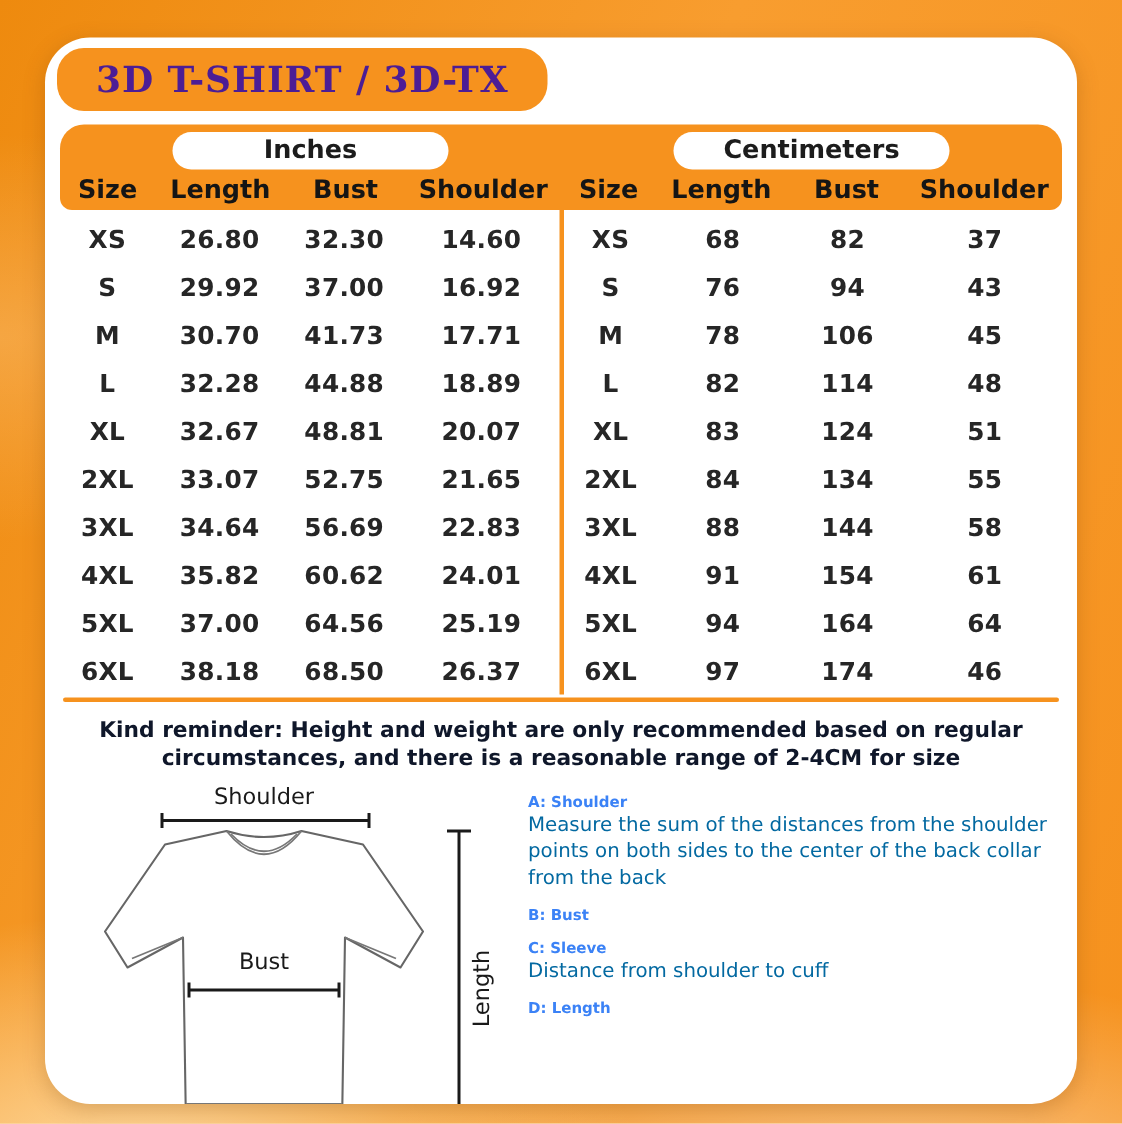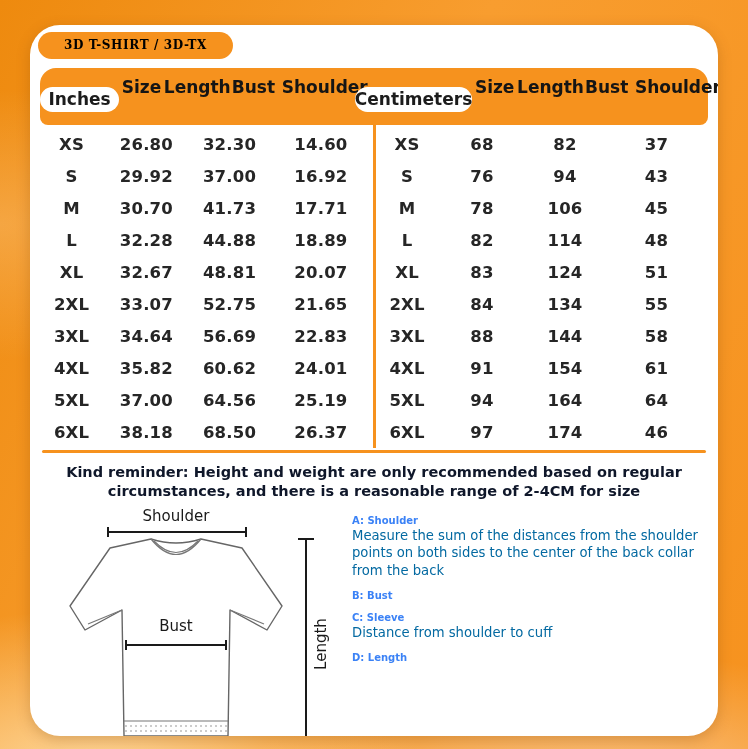--- a/index.html
+++ b/index.html
@@ -13,28 +13,28 @@
       linear-gradient(115deg,#ee8a0e 0%,#f89d2f 45%,#f6921e 100%);
   }
   .card{
     position:absolute;left:30px;top:25px;width:688px;height:711px;
     background:#ffffff;border-radius:30px;box-shadow:0 4px 14px rgba(120,60,0,.25);
     overflow:hidden;
   }
   .title-pill{
     display:inline-block;margin:7px 0 0 8px;padding:6px 26px 7px 26px;
     background:#f6921e;border-radius:18px;
-    color:#000000;font-family:"DejaVu Serif","Liberation Serif",serif;
-    font-weight:bold;font-size:12px;letter-spacing:.6px;
+    color:#4c1d95;font-family:"DejaVu Serif","Liberation Serif",serif;
+    font-weight:bold;font-size:24px;letter-spacing:.6px;
   }
   .band{
     margin:9px 10px 0 10px;background:#f6921e;
     border-radius:16px 16px 8px 8px;display:flex;padding-top:5px;height:52px;
   }
-  .band .half-head{flex:1;display:flex;flex-direction:row;}
+  .band .half-head{flex:1;display:flex;flex-direction:column;}
   .unit-pill{
     align-self:center;background:#ffffff;border-radius:14px;
     width:55%;text-align:center;padding:2px 0 3px 0;
     font-size:17px;font-weight:600;color:#1c1c1c;
   }
   .tgrid{display:grid;grid-template-columns:19% 26% 24% 31%;align-items:center;}
   .head-row{height:26px;margin-top:1px;}
   .head-row .hcell{text-align:center;font-size:17px;font-weight:700;color:#151515;}
   .table-body{display:flex;margin:0 10px;justify-content:center;}
   .table-body .half{flex:1;padding-top:3px;}

